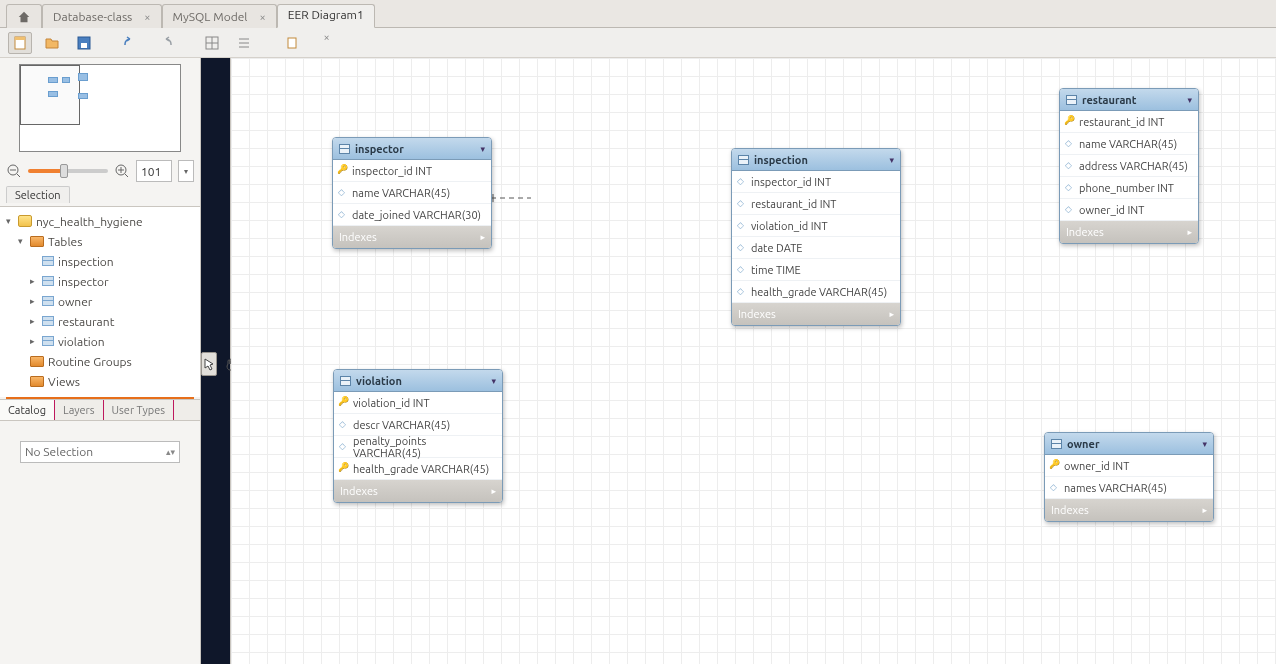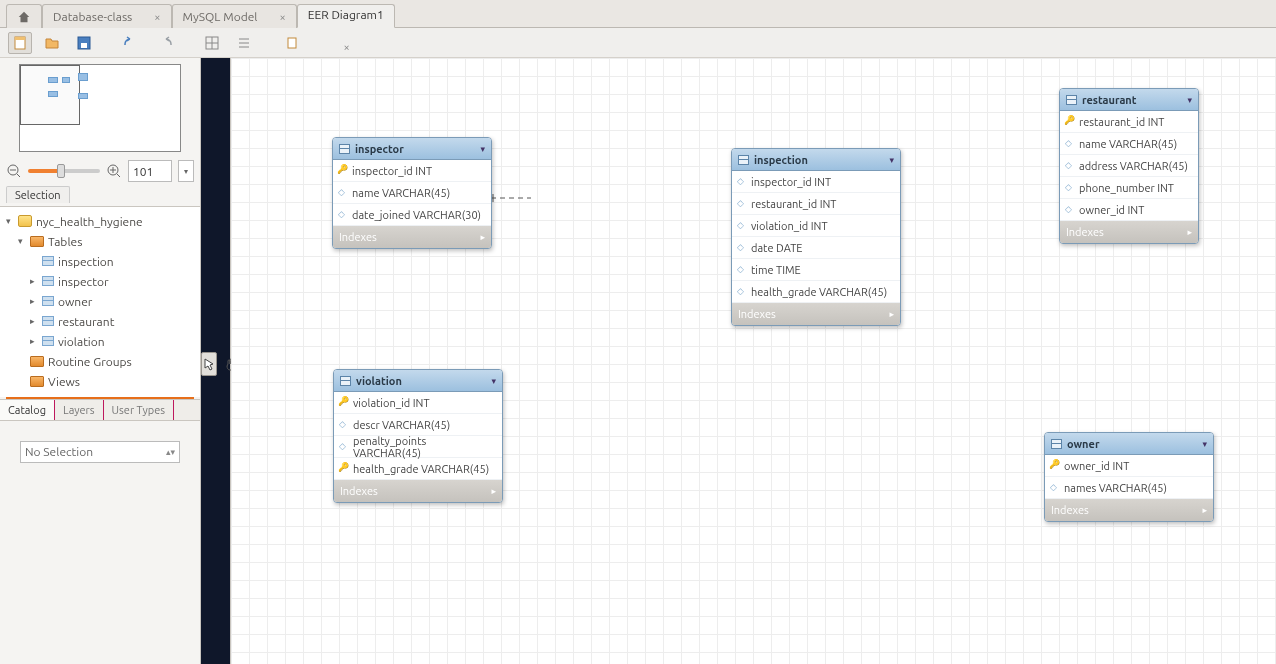--- a/index.html
+++ b/index.html
@@ -1,39 +1,39 @@
 <!DOCTYPE html>
 <html><head>
 <meta charset="utf-8">
 <style>
 * { box-sizing: border-box; margin: 0; padding: 0; font-family: "Ubuntu", "DejaVu Sans", sans-serif; }
 body { width: 1276px; height: 664px; background: #f0f0f0; overflow: hidden; font-size: 12px; color: #333; }
 
 .tab-bar { height: 28px; background: #eae7e3; border-bottom: 1px solid #bcb8b2; display: flex; align-items: flex-end; padding-left: 6px; padding-top: 3px; }
-.tab { height: 24px; padding: 3px 10px 3px 10px; border: 1px solid #bcb8b2; border-bottom: none; border-radius: 3px 3px 0 0; background: #e8e5e1; margin-right: 0px; display: flex; align-items: center; gap: 20px; font-size: 12px; color: #6d6a66; position: relative; top: 1px; cursor: pointer; }
+.tab { height: 24px; padding: 3px 10px 3px 10px; border: 1px solid #bcb8b2; border-bottom: none; border-radius: 3px 3px 0 0; background: #e8e5e1; margin-right: 0px; display: flex; align-items: center; gap: 10px; font-size: 12px; color: #6d6a66; position: relative; top: 1px; cursor: pointer; }
 .tab.active { background: #f0efed; color: #333; border-bottom: 1px solid #f0efed; flex-direction: column; }
 .tab .home-icon { width: 14px; height: 14px; display: inline-block; }
 .close-x { font-size: 11px; color: #888; margin-left: 2px; cursor: pointer; }
 
 .toolbar { height: 30px; background: #f0efed; border-bottom: 1px solid #d5d1cb; display: flex; align-items: center; padding: 0 8px; gap: 8px; }
 .tool-btn { width: 24px; height: 22px; border-radius: 2px; display: flex; align-items: center; justify-content: center; cursor: pointer; }
 .tool-btn.sel { border: 1px solid #b8b4ae; background: #e2dfda; }
 
 .main-row { display: flex; height: calc(664px - 28px - 30px); }
 
 .left-panel { width: 201px; background: #f5f4f2; border-right: 1px solid #c9c5bf; display: flex; flex-direction: column; }
 .minimap-wrap { padding: 6px; }
 .minimap { width: 162px; height: 88px; border: 1px solid #888; background: #fff; margin: 0 auto; position: relative; }
 .minimap .vp { position: absolute; left: 0; top: 0; width: 60px; height: 60px; border: 1px solid #666; background: rgba(0,0,0,0.02); }
 .mm-rect { position: absolute; background: #99bfe4; border: 1px solid #6a9ecf; }
 
 .zoom-row { display: flex; align-items: center; padding: 2px 6px; gap: 6px; }
 .slider-track { flex: 1; height: 4px; background: linear-gradient(to right,#f08030 0%,#f08030 40%,#ccc 40%,#ccc 100%); border-radius: 2px; position: relative; }
 .slider-thumb { position: absolute; left: 40%; top: -5px; width: 8px; height: 14px; background: #ddd; border: 1px solid #999; border-radius: 2px; }
-.zoom-box { width: 44px; height: 22px; border: 1px solid #bbb; background: #fff; display: flex; align-items: center; padding-left: 4px; font-size: 12px; }
+.zoom-box { width: 36px; height: 22px; border: 1px solid #bbb; background: #fff; display: flex; align-items: center; padding-left: 4px; font-size: 12px; }
 .zoom-drop { width: 16px; height: 22px; border: 1px solid #bbb; background: #fff; display:flex; align-items:center; justify-content:center;}
 
 .nav-tab { height: 22px; display: flex; align-items: flex-start; padding: 2px 6px; }
 .nav-tab span { border: 1px solid #ccc; border-bottom: none; background: #f0efed; padding: 2px 8px; border-radius: 2px 2px 0 0; font-size: 11px; }
 
 .tree-panel { flex: 1; border-top: 1px solid #cac6c0; background: #fff; padding: 4px 0; overflow: auto; }
 .tree-row { display: flex; align-items: center; height: 20px; padding-left: 6px; font-size: 12px; color: #4c4a47; cursor: pointer; }
 .arrow { width: 10px; display: inline-block; font-size: 9px; color: #666; margin-right: 2px; }
 .icon-db { width: 14px; height: 12px; background: linear-gradient(#ffe48a,#f2c24c); border: 1px solid #c99a2e; border-radius: 2px 2px 2px 2px; margin-right: 4px; }
 .icon-folder { width: 14px; height: 11px; background: linear-gradient(#f8b668,#e28a2e); border: 1px solid #b96c1f; border-radius: 1px; margin-right: 4px; }

